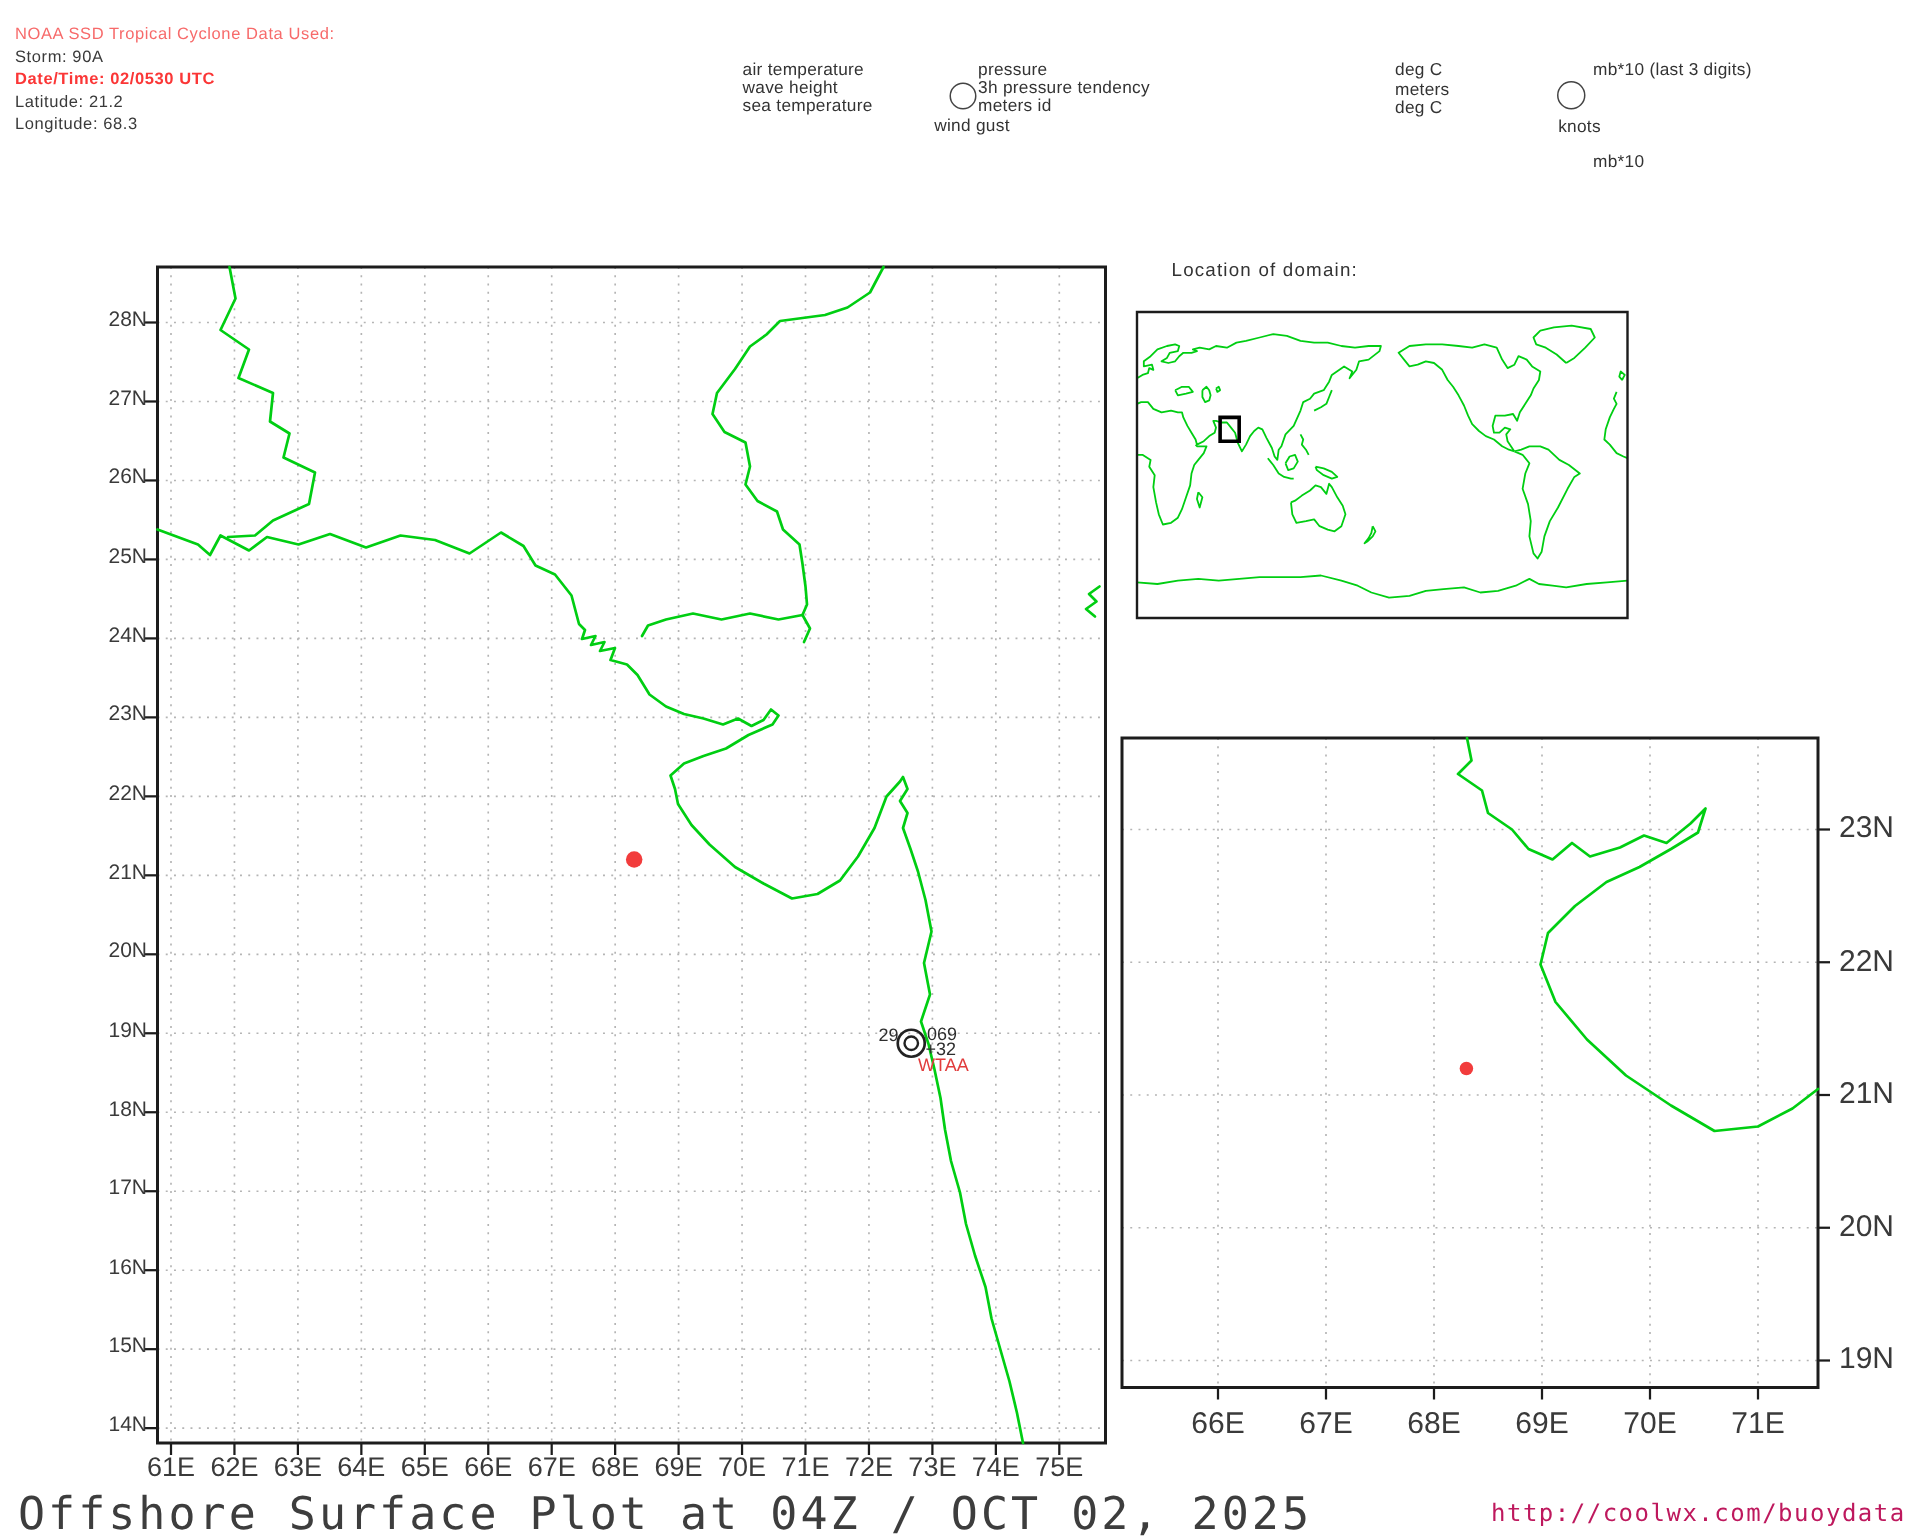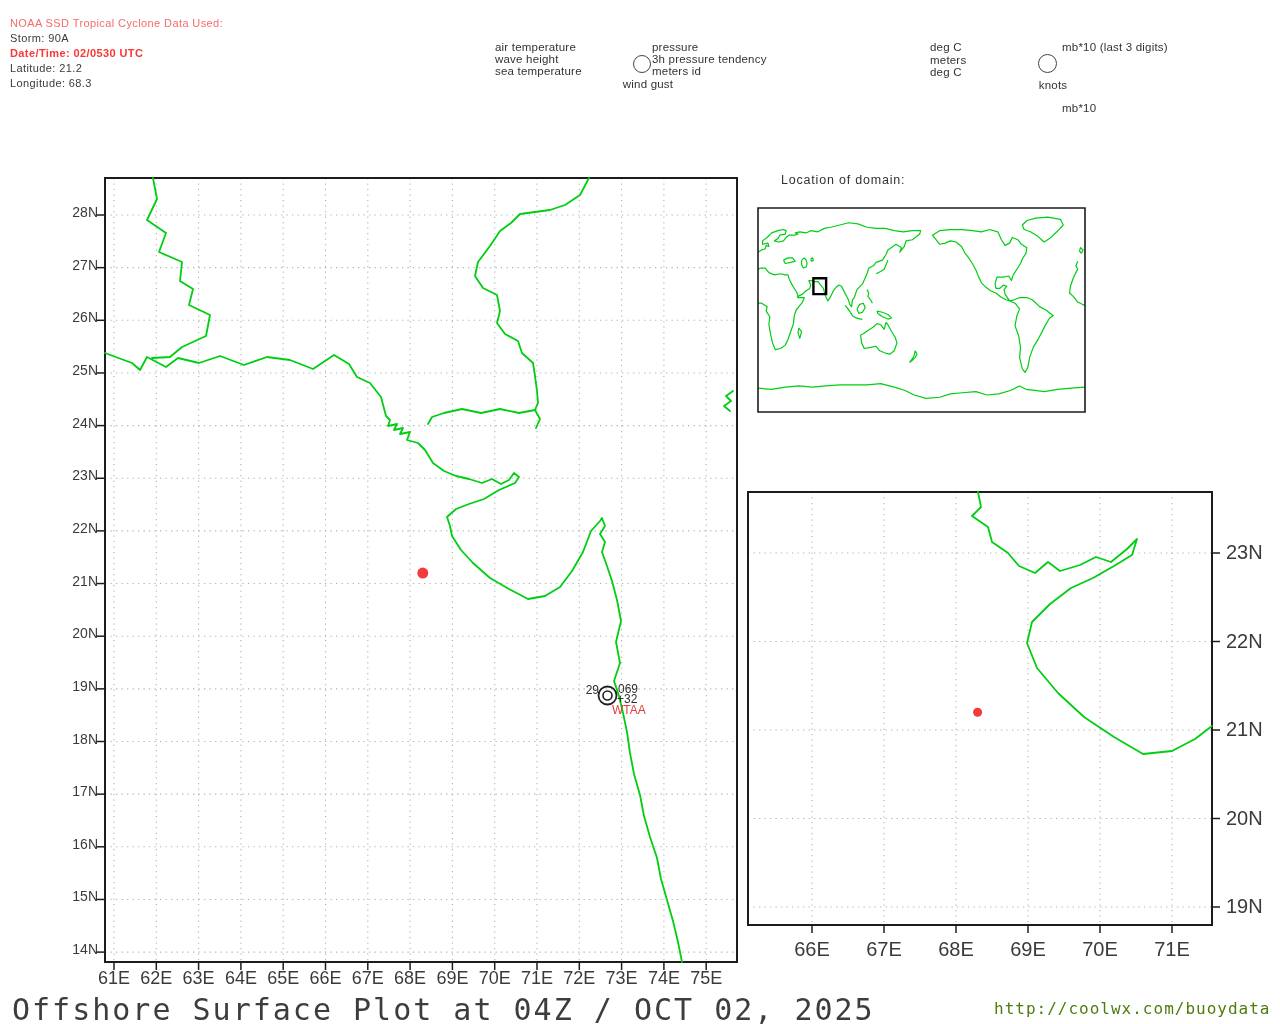--- a/index.html
+++ b/index.html
@@ -20,21 +20,21 @@
   
   .warn{font-size:13.5px;letter-spacing:.8px;color:#f65e5e;}
   
   .mt-x{position:absolute;width:48px;text-align:center;font-size:18px;color:#3a3a3a;}
   .mt-y{position:absolute;width:58px;text-align:right;font-size:14px;color:#3a3a3a;}
   .st-x{position:absolute;width:56px;text-align:center;font-size:20px;color:#3a3a3a;}
   .st-y{position:absolute;font-size:20px;color:#3a3a3a;}
   .inset-title{font-size:12.5px;letter-spacing:.8px;color:#333;}
   
   .footer-title{font-family:"DejaVu Sans Mono",monospace;font-size:30px;letter-spacing:2px;color:#3d3d3d;}
-  .footer-url{font-family:"DejaVu Sans Mono",monospace;font-size:16px;letter-spacing:1px;color:#4d7c0f;}
+  .footer-url{font-family:"DejaVu Sans Mono",monospace;font-size:16px;letter-spacing:1px;color:#be185d;}
   svg{position:absolute;overflow:visible;}
   svg text{font-family:"Liberation Sans",sans-serif;}
 </style>
 </head>
 <body>
 
 <div id="screen">
 
   <div class="abs info" style="left:10px;top:4px;">
     <div class="red">NOAA SSD Tropical Cyclone Data Used:</div>

